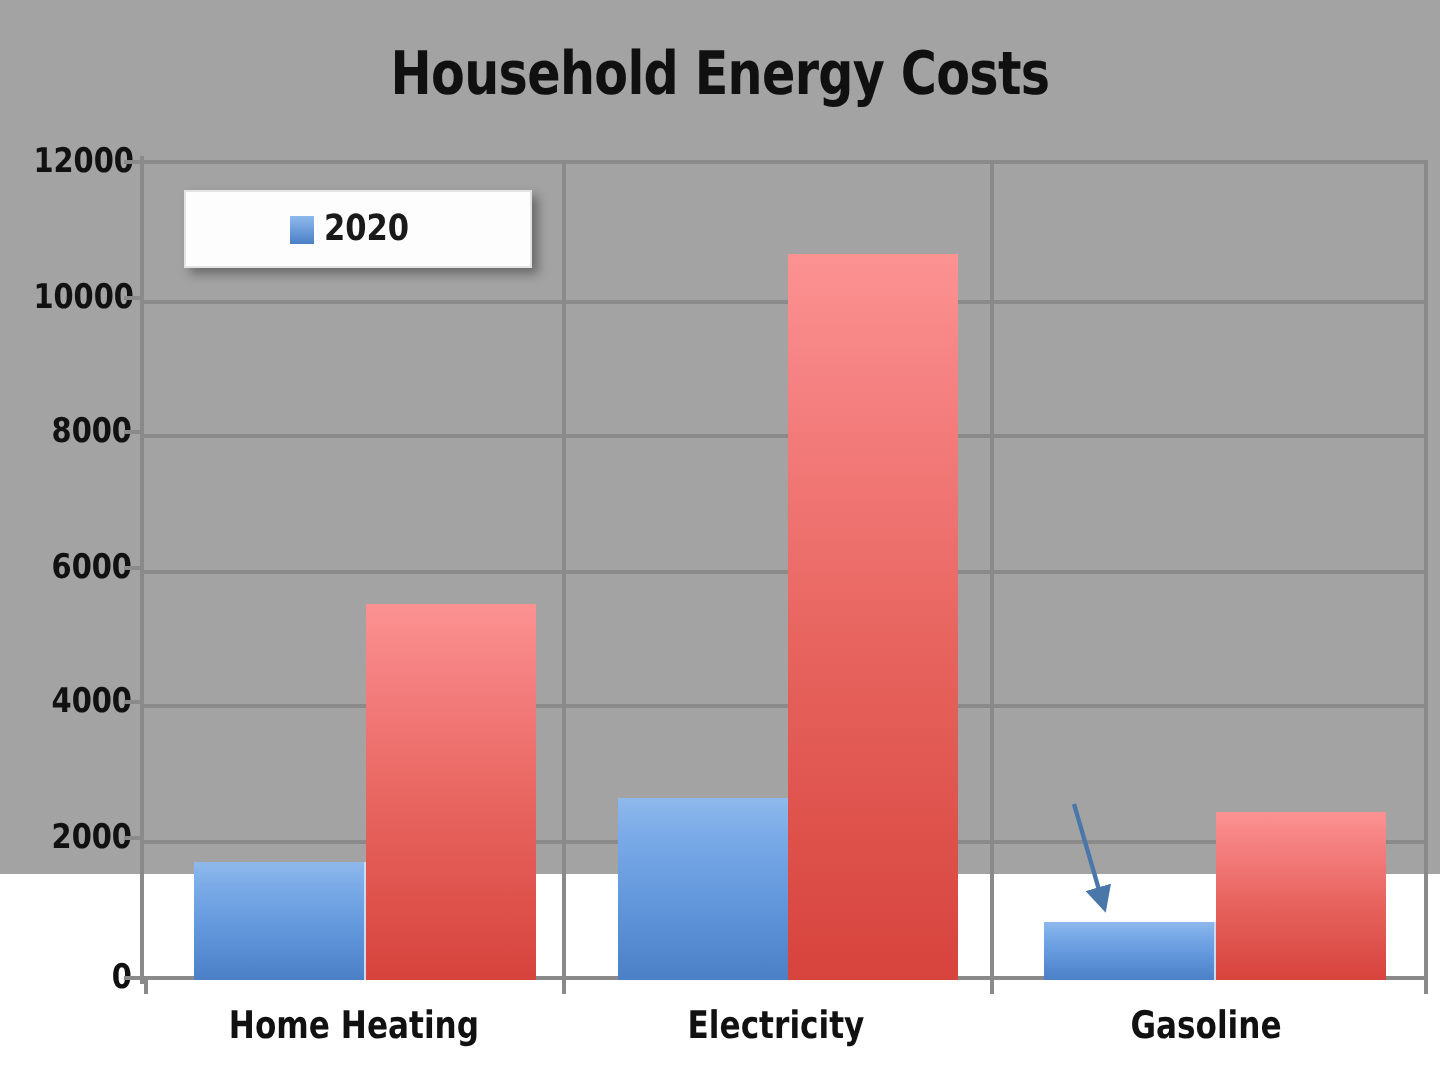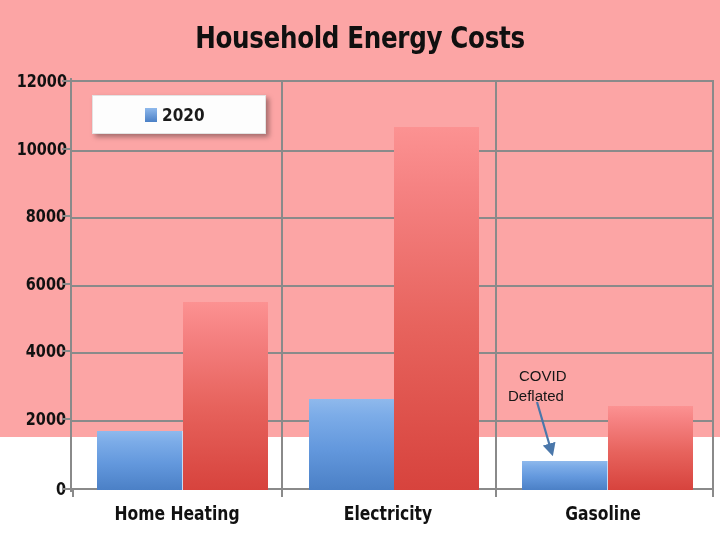--- a/index.html
+++ b/index.html
@@ -12,21 +12,21 @@
     height: 540px;
     overflow: hidden;
     font-family: "Liberation Sans", sans-serif;
     -webkit-font-smoothing: antialiased;
   }
 
   #chart-root {
     position: relative;
     width: 720px;
     height: 437px;
-    background: #fca5a5;
+    background: #a3a3a3;
   }
 
   
   #chart-title {
     position: absolute;
     left: 0;
     top: 20px;
     width: 720px;
     text-align: center;
     font-family: "DejaVu Sans", sans-serif;
@@ -259,24 +259,20 @@
   <div class="xlabel" style="left:303px; width:170px;">Electricity</div>
   <div class="xlabel" style="left:518px; width:170px;">Gasoline</div>
 
   <div id="legend">
     <div class="legend-entry">
       <span class="legend-swatch sw-2020"></span>
       <span class="legend-text">2020</span>
     </div>
   </div>
 
-  <div id="annotation">
-    <span class="ann-line-1">COVID</span>
-    <span class="ann-line-2">Deflated</span>
-  </div>
 
   <svg id="annotation-arrow" viewBox="0 0 60 70">
     <defs>
       <marker id="arrowhead" markerWidth="6" markerHeight="6" refX="3" refY="3" orient="auto">
         <path d="M0,0 L6,3 L0,6 z" fill="#4a77aa"></path>
       </marker>
     </defs>
     <line x1="17" y1="6" x2="31" y2="54" stroke="#4a77aa" stroke-width="2.2" marker-end="url(#arrowhead)"></line>
   </svg>
 

